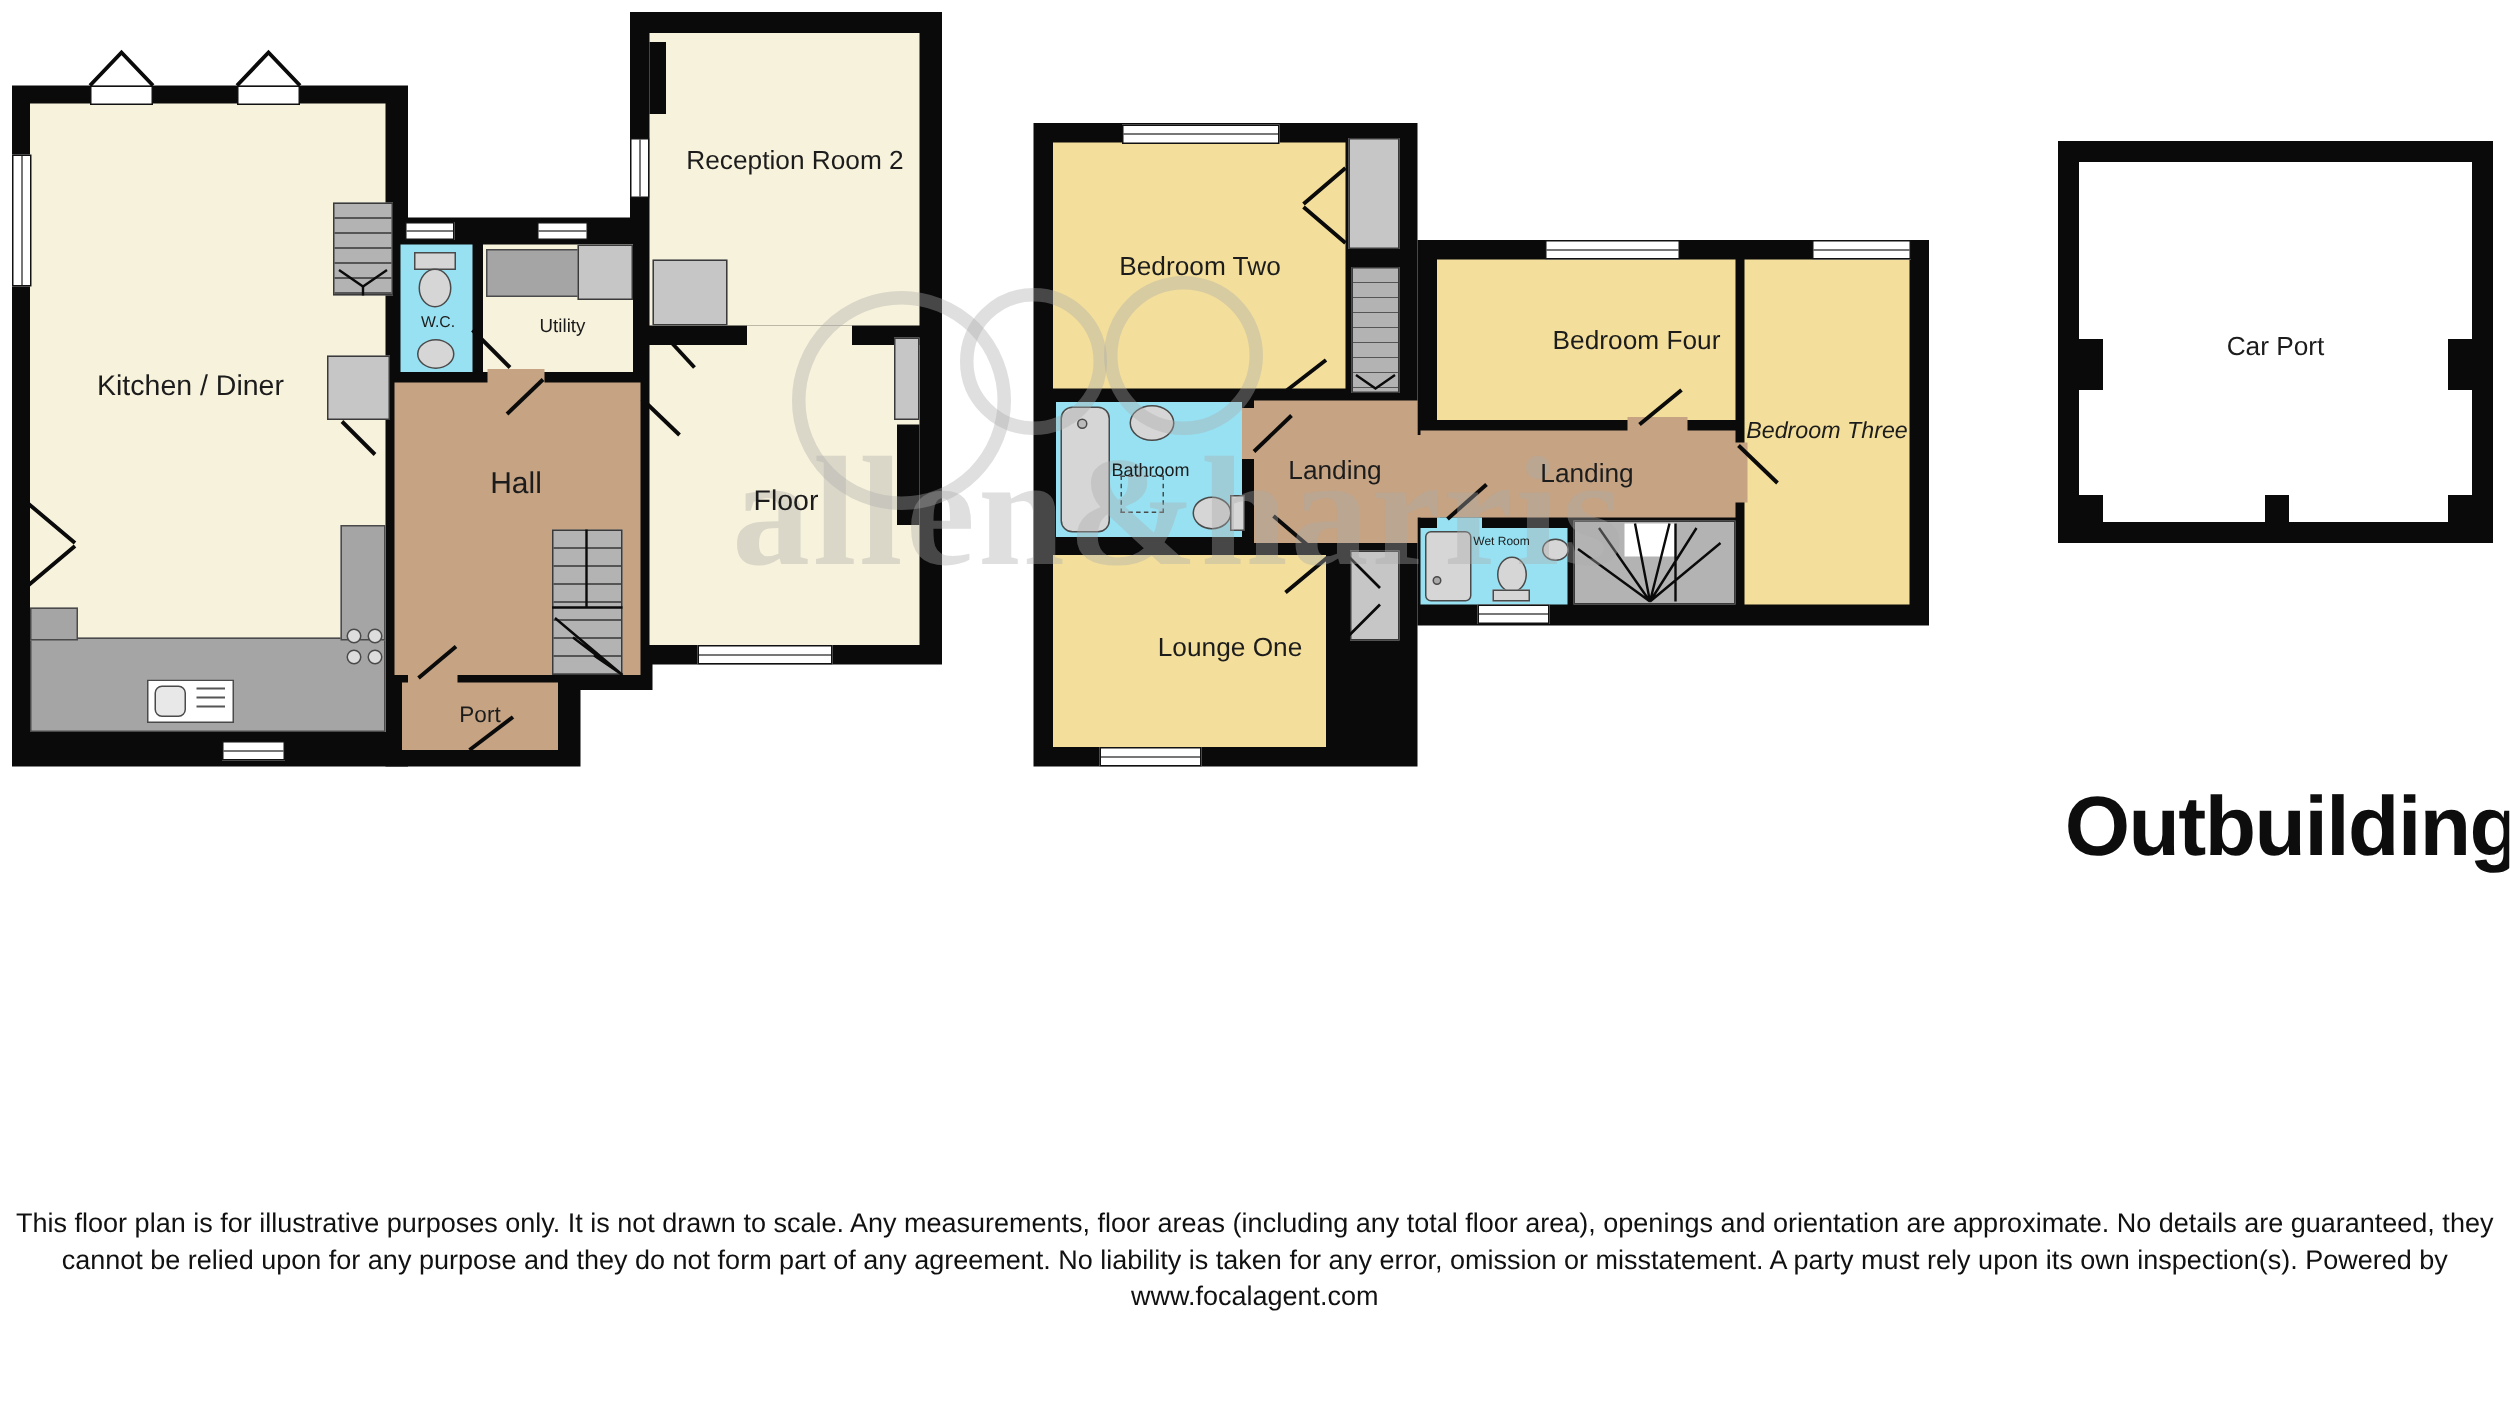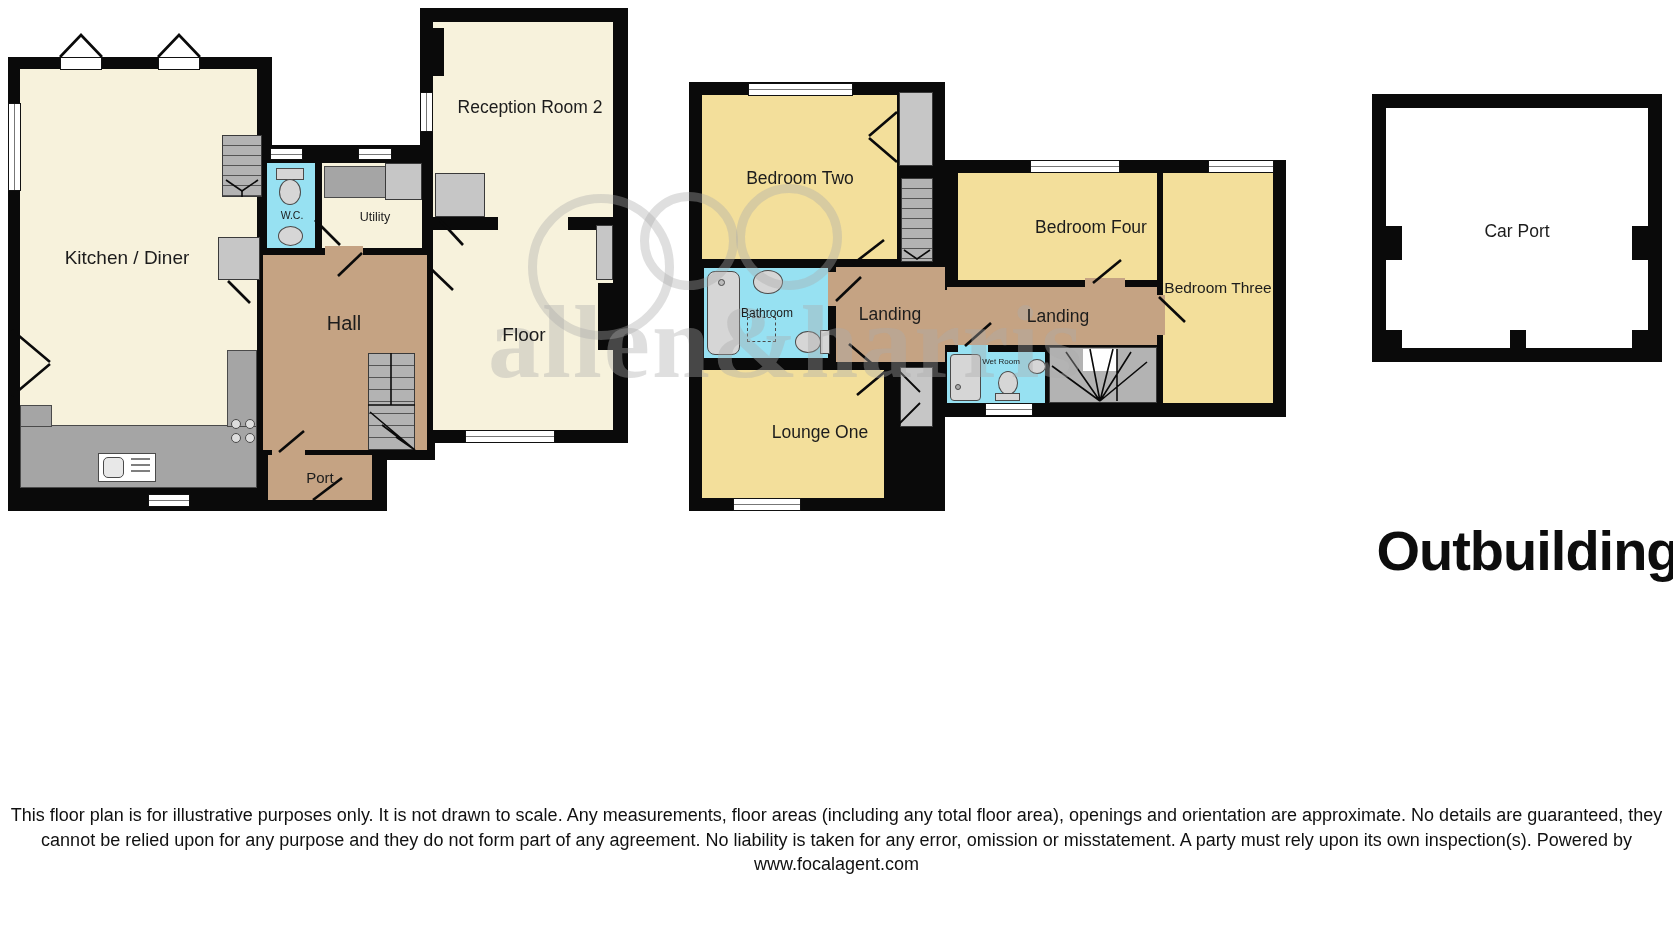--- a/index.html
+++ b/index.html
@@ -213,21 +213,21 @@
   <span class="label" style="left:344px;top:323px;font-size:20px;">Hall</span>
   <span class="label" style="left:320px;top:477px;font-size:15px;">Port</span>
   <span class="label" style="left:530px;top:107px;font-size:17.5px;">Reception Room 2</span>
   <span class="label" style="left:524px;top:335px;font-size:19px;">Floor</span>
   <span class="label" style="left:800px;top:178px;font-size:17.5px;">Bedroom Two</span>
   <span class="label" style="left:767px;top:313px;font-size:12px;">Bathroom</span>
   <span class="label" style="left:890px;top:314px;font-size:17.5px;">Landing</span>
   <span class="label" style="left:820px;top:432px;font-size:17.5px;">Lounge One</span>
   <span class="label" style="left:1055px;top:227px;font-size:17.5px;margin-left:36px;">Bedroom Four</span>
   <span class="label" style="left:1058px;top:316px;font-size:17.5px;">Landing</span>
-  <span class="label" style="left:1218px;top:288px;font-size:15.5px;">Bedroom Three</span>
+  <span class="label" style="left:1218px;top:288px;font-size:15.5px;font-style:italic;">Bedroom Three</span>
   <span class="label" style="left:1001px;top:361px;font-size:8px;">Wet Room</span>
   <span class="label" style="left:1517px;top:231px;font-size:17.5px;">Car Port</span>
 
   <div class="floor-title" style="left:1528px;top:518px;">Outbuilding</div>
 
   <div class="disclaimer">This floor plan is for illustrative purposes only. It is not drawn to scale. Any measurements, floor areas (including any total floor area), openings and orientation are approximate. No details are guaranteed, they cannot be relied upon for any purpose and they do not form part of any agreement. No liability is taken for any error, omission or misstatement. A party must rely upon its own inspection(s). Powered by www.focalagent.com</div>
 
 </div>
 
 </body></html>

